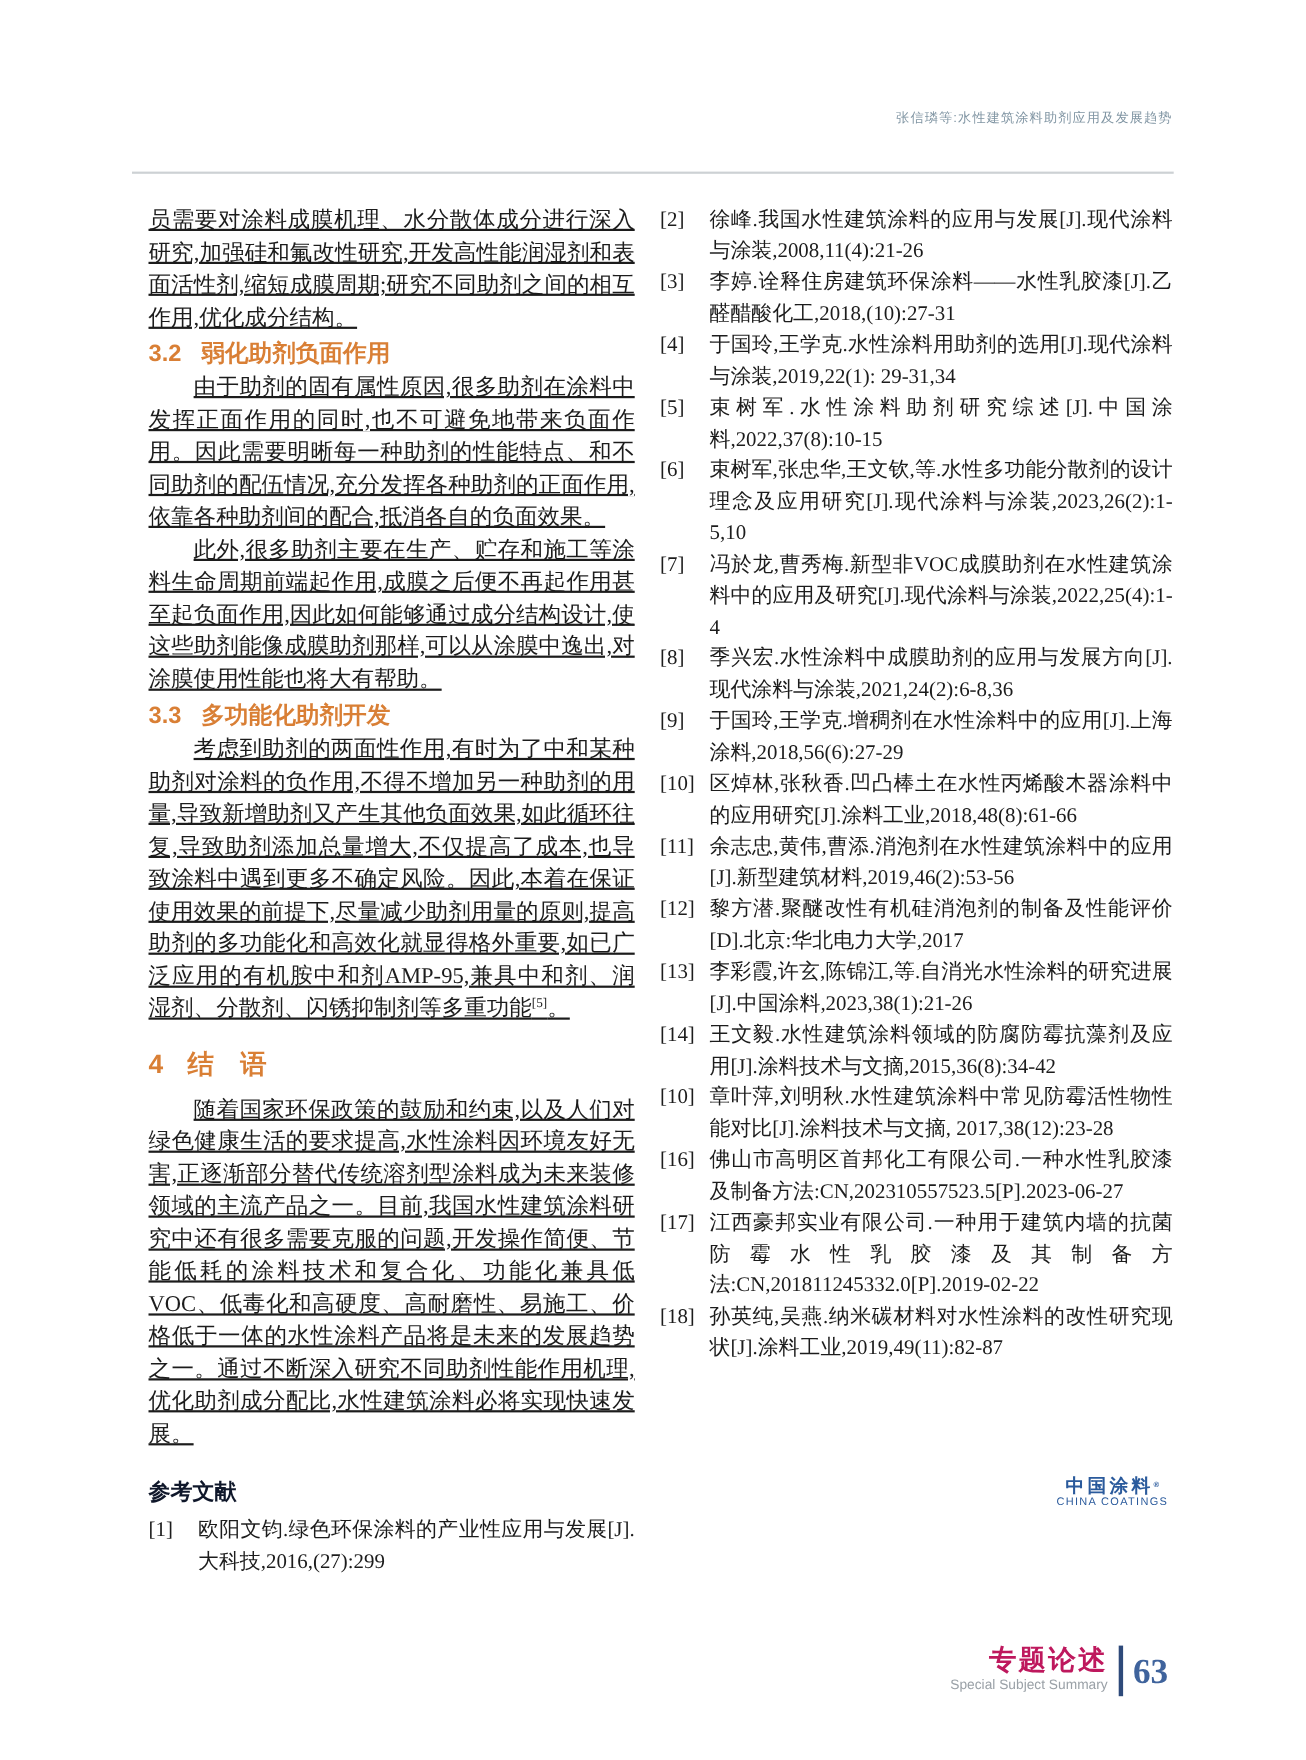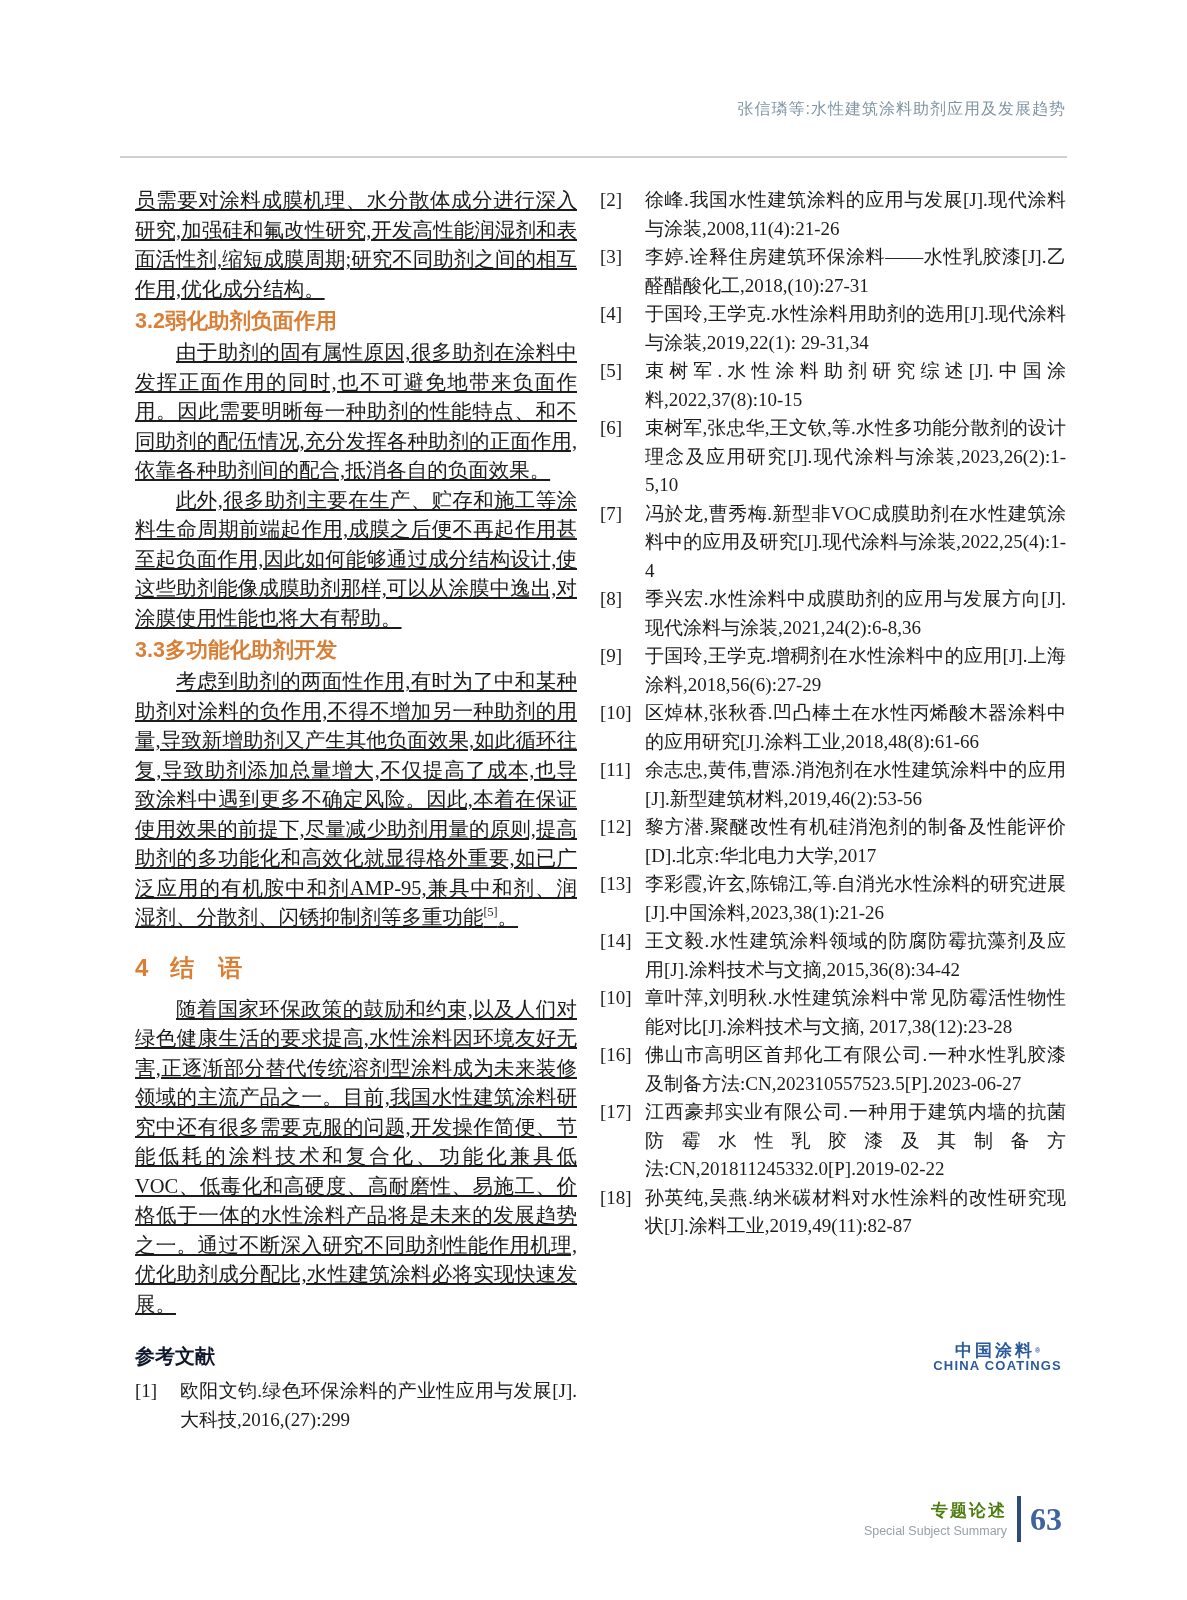--- a/index.html
+++ b/index.html
@@ -5,21 +5,21 @@
   html,body{margin:0;padding:0;background:#ffffff;}
   .page{
     position:relative;width:1187px;height:1600px;background:#ffffff;
     overflow:hidden;color:#1c1c1c;
     font-family:"Liberation Serif","DejaVu Serif",serif;
   }
   
   .running-head{
     position:absolute;top:99px;right:121px;
     font-family:"Liberation Sans","DejaVu Sans",sans-serif;
-    font-size:16px;color:#8095a3;letter-spacing:1px;
+    font-size:12px;color:#8095a3;letter-spacing:1px;
   }
   .head-rule{
     position:absolute;left:120px;top:156px;width:947px;height:0;
     border-top:2px solid #cdd1d4;
   }
   
   .col{position:absolute;top:186px;}
   .col-left{left:135px;width:442px;}
   .col-right{left:600px;width:466px;}
   .body-par{
@@ -27,21 +27,21 @@
     text-align:justify;
     text-decoration:underline;
   }
   .body-par.indent{text-indent:2em;}
   .body-par sup{font-size:12px;line-height:0;}
   .sub-heading{
     margin:3px 0 2px 0;
     font-family:"Liberation Sans","DejaVu Sans",sans-serif;
     font-weight:bold;font-size:21.5px;line-height:29px;color:#d97f35;
   }
-  .sub-heading .h-num{}
+  .sub-heading .h-num{margin-right:18px;}
   .big-heading{
     margin:18px 0 10px 0;
     font-family:"Liberation Sans","DejaVu Sans",sans-serif;
     font-weight:bold;font-size:24px;line-height:34px;color:#d97f35;
   }
   .big-heading .h-num{margin-right:22px;}
   .ref-heading{
     margin:24px 0 7px 0;text-align:left;
     font-family:"Liberation Sans","DejaVu Sans",sans-serif;
     font-weight:bold;font-size:20px;color:#0f172a;
@@ -51,30 +51,30 @@
     position:relative;margin:0;padding-left:45px;text-align:justify;
   }
   .ref-item .ref-num{position:absolute;left:0;top:0;}
   
   .brand{
     position:absolute;top:1342px;right:125px;text-align:center;
     color:#2a5a9c;font-family:"Liberation Sans","DejaVu Sans",sans-serif;
   }
   .brand .logo-cn{font-size:17px;font-weight:bold;letter-spacing:3px;line-height:18px;}
   .brand .logo-mark{font-size:7px;vertical-align:top;letter-spacing:0;}
-  .brand .logo-en{font-size:13px;font-weight:bold;letter-spacing:1.2px;line-height:11px;}
+  .brand .logo-en{font-size:10px;font-weight:normal;letter-spacing:1.2px;line-height:11px;}
   
   .page-footer{
     position:absolute;top:1496px;right:125px;
     display:flex;align-items:center;
   }
   .footer-labels{text-align:right;}
   .footer-cat-cn{
-    font-family:Liberation Serif, serif;
-    font-weight:bold;font-size:17px;letter-spacing:2px;color:#4d7c0f;line-height:24px;
+    font-family:Liberation Mono, monospace;
+    font-weight:bold;font-size:25px;letter-spacing:2px;color:#be185d;line-height:24px;
   }
   .footer-cat-en{
     font-family:"Liberation Sans","DejaVu Sans",sans-serif;
     font-size:12.5px;color:#9aa1a7;line-height:17px;
   }
   .footer-bar{width:4px;height:46px;background:#2e4a7a;margin:0 9px 0 10px;}
   .footer-page{
     font-family:"Liberation Serif","DejaVu Serif",serif;
     font-size:32px;color:#3f639c;line-height:32px;font-weight:bold;
   }

